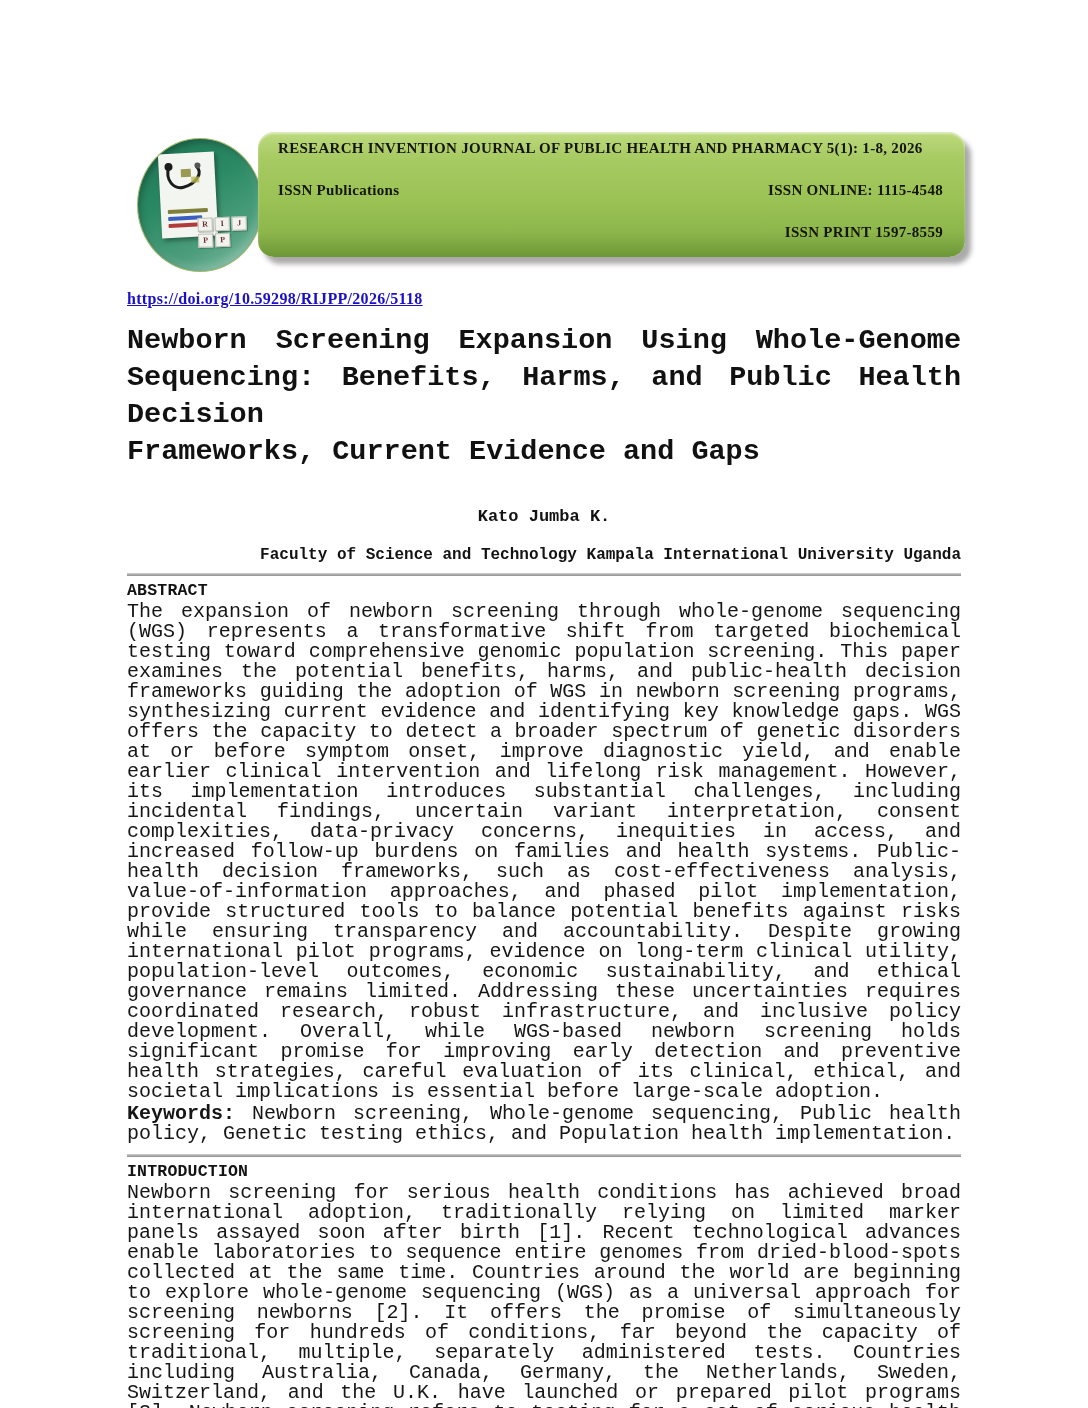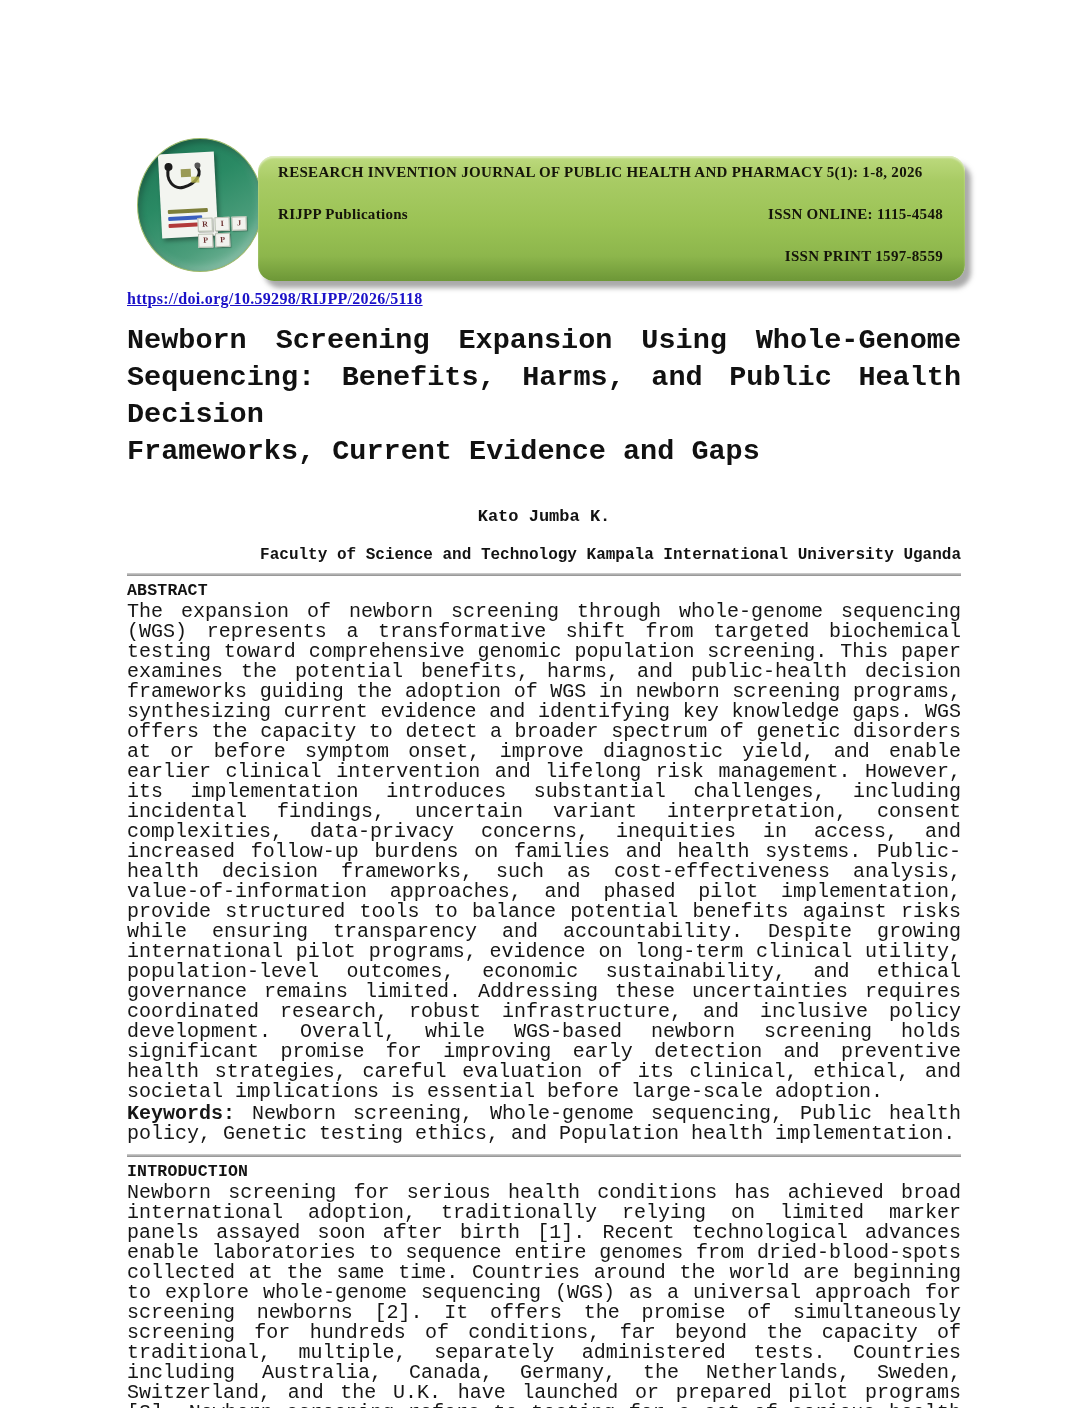--- a/index.html
+++ b/index.html
@@ -31,21 +31,21 @@
   .logo-blocks { position: absolute; right: 12px; bottom: 20px; width: 52px; height: 34px; transform: rotate(-2deg); }
   .block-row { display: flex; gap: 2px; margin-bottom: 2px; }
   .block {
     width: 15px; height: 14px; background: #f2f2ee; border: 1px solid #b9c0b2;
     box-shadow: 1px 1px 1px rgba(0,0,0,0.3);
     font-size: 8px; line-height: 12px; text-align: center; color: #6b2f2f; font-weight: bold;
   }
 
   
   .banner {
-    position: absolute; left: 258px; top: 156px; width: 707px; height: 125px;
+    position: absolute; left: 258px; top: 132px; width: 707px; height: 125px;
     border-radius: 16px; padding: 8px 22px 16px 20px;
     background: linear-gradient(180deg, #bdda7e 0%, #a8cb64 20%, #9ac254 55%, #8db64c 80%, #6d9737 100%);
     box-shadow: 6px 7px 5px rgba(125,125,125,0.65), inset 0 2px 2px rgba(255,255,255,0.5);
     display: flex; flex-direction: column; justify-content: space-between;
     font-weight: bold; font-size: 15px; color: #15150a; letter-spacing: 0.3px; text-align: center;
   }
   .banner-row { display: flex; justify-content: space-between; white-space: nowrap; }
   .banner-row.right { justify-content: flex-end; }
 
   
@@ -98,21 +98,21 @@
         <div class="block">P</div>
       </div>
     </div>
   </div>
 
   <div class="banner">
     <div class="banner-row">
       <span>RESEARCH INVENTION JOURNAL OF PUBLIC HEALTH AND PHARMACY 5(1): 1-8, 2026</span>
     </div>
     <div class="banner-row">
-      <span>RIJPP Publications</span>
+      <span>ISSN Publications</span>
       <span>ISSN ONLINE: 1115-4548</span>
     </div>
     <div class="banner-row right">
       <span>ISSN PRINT 1597-8559</span>
     </div>
   </div>
 
   <a class="doi" href="#">https://doi.org/10.59298/RIJPP/2026/5118</a>
 
   <div class="content">

